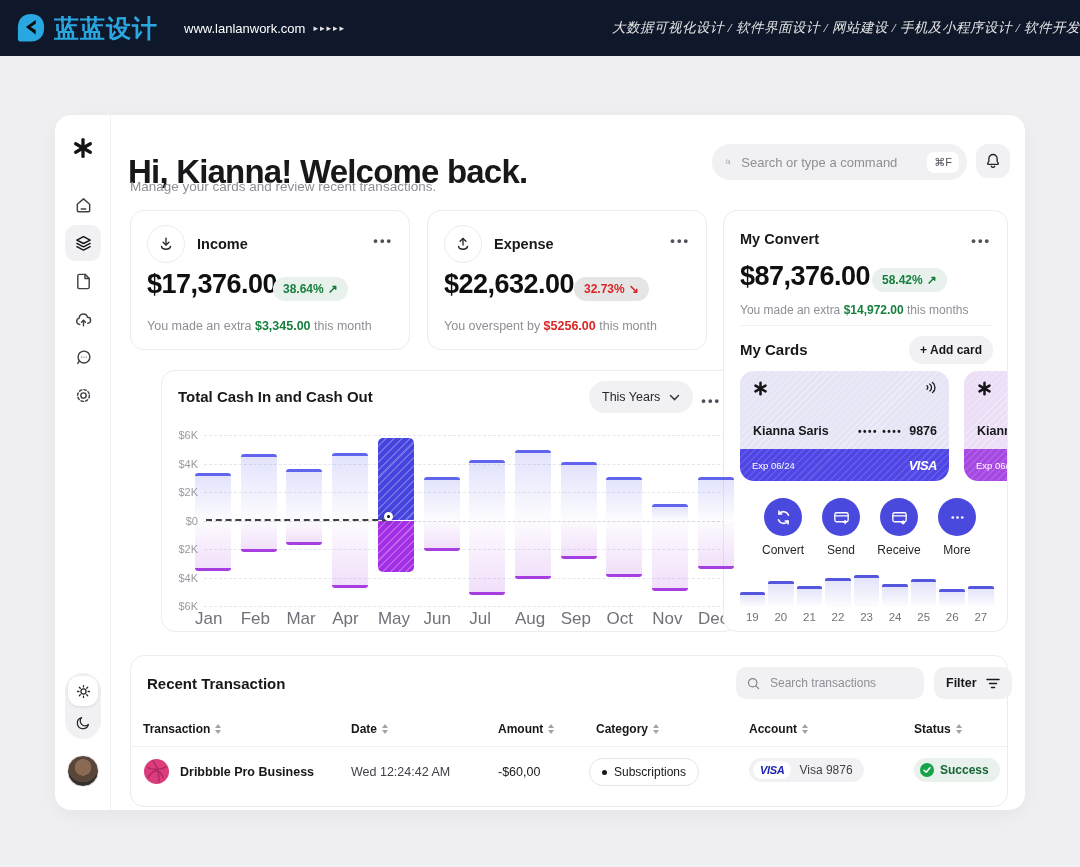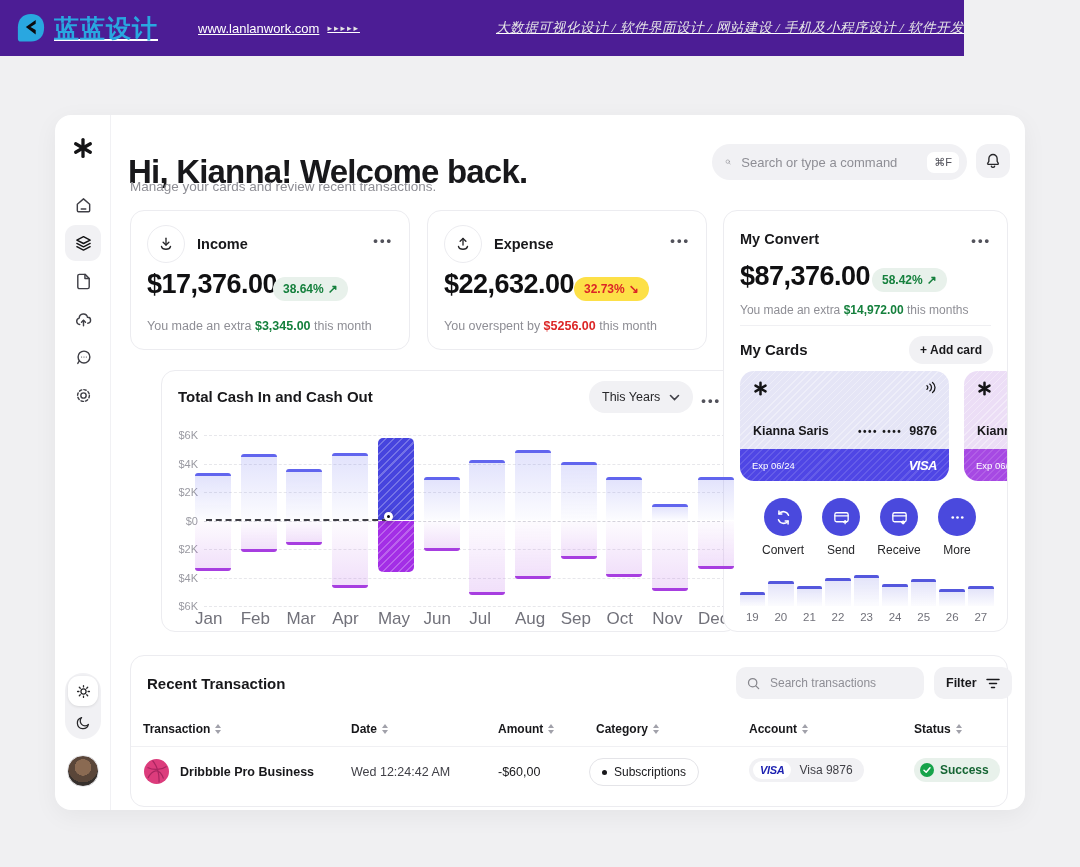--- a/index.html
+++ b/index.html
@@ -1,23 +1,23 @@
 <!DOCTYPE html>
 <html><head>
 <meta charset="utf-8">
 <style>
   html,body{margin:0;padding:0;}
   *{box-sizing:border-box;}
   .stage{position:relative;width:1080px;height:867px;background:#f0f0f2;font-family:"Liberation Sans",sans-serif;overflow:hidden;}
 
   
-  .banner{position:absolute;left:0;top:0;width:964px;height:56px;background:#4c1d95;display:flex;align-items:center;color:#fff;text-decoration:underline;}
+  .banner{position:absolute;left:0;top:0;width:1080px;height:56px;background:#0f172a;display:flex;align-items:center;color:#fff;}
   .b-logo{display:flex;align-items:center;gap:8px;margin-left:16px;}
   .b-logo-text{font-size:25px;font-weight:700;color:#29a7e0;letter-spacing:1px;}
-  .b-contact{margin-left:40px;display:flex;flex-direction:column;gap:6px;}
+  .b-contact{margin-left:26px;display:flex;flex-direction:column;gap:6px;}
   .b-site{font-size:13px;color:#fff;display:flex;align-items:center;gap:8px;}
   .b-arrows{font-size:9px;letter-spacing:2px;color:#e5e5e5;}
   .b-line2{font-size:12.5px;color:#e8e8e8;display:flex;gap:22px;}
   .b-services{margin-left:auto;font-family:"Liberation Serif",serif;font-style:italic;font-size:13.5px;color:#e6e6e6;letter-spacing:0.5px;}
   .b-collect{display:flex;align-items:center;gap:6px;margin-left:34px;margin-right:16px;}
   .b-collect span{font-family:"Liberation Serif",serif;font-size:23px;font-weight:700;color:#6e9fd6;letter-spacing:2px;}
 
   
   .panel{position:absolute;left:55px;top:115px;width:970px;height:695px;background:#fff;border-radius:16px;box-shadow:0 6px 24px rgba(17,17,26,.05);}
 
@@ -45,21 +45,21 @@
 
   
   .card{position:absolute;background:#fff;border:1px solid #ececf0;border-radius:14px;}
   .menu-dots{position:absolute;color:#52525b;font-size:13px;font-weight:700;letter-spacing:2px;cursor:pointer;}
   .menu-dots::after{content:"•••";}
   .stat-icon{position:absolute;left:16px;top:14px;width:38px;height:38px;border:1px solid #ececf0;border-radius:50%;display:flex;align-items:center;justify-content:center;}
   .stat-label{position:absolute;left:66px;top:25px;font-size:14.5px;font-weight:600;color:#18181b;}
   .stat-amount{position:absolute;left:16px;top:58px;font-size:27px;font-weight:700;color:#101012;letter-spacing:-0.5px;}
   .badge{position:absolute;display:inline-flex;align-items:center;gap:4px;border-radius:14px;padding:5px 10px;font-size:12px;font-weight:700;}
   .badge.up{background:#e8f1eb;color:#15803d;}
-  .badge.down{background:#fde047;color:#dc2626;}
+  .badge.down{background:#e5e5e5;color:#dc2626;}
   .stat-note{position:absolute;left:16px;top:108px;font-size:12.5px;color:#8e8e95;}
   .stat-note b.green{color:#15803d;font-weight:700;}
   .stat-note b.red{color:#dc2626;font-weight:700;}
 
   
   #chart-card{left:75px;top:255px;width:577px;height:262px;margin-left:31px;}
   .chart-title{position:absolute;left:16px;top:17px;font-size:15px;font-weight:700;color:#18181b;}
   .range-btn{position:absolute;left:427px;top:10px;height:32px;background:#f1f1f4;border-radius:16px;display:inline-flex;align-items:center;gap:9px;padding:0 13px;font-size:12.5px;font-weight:500;color:#27272a;cursor:pointer;}
   .plot{position:absolute;inset:0;}
   .grid{position:absolute;left:42px;right:12px;border-top:1px dashed #e7e7eb;}

